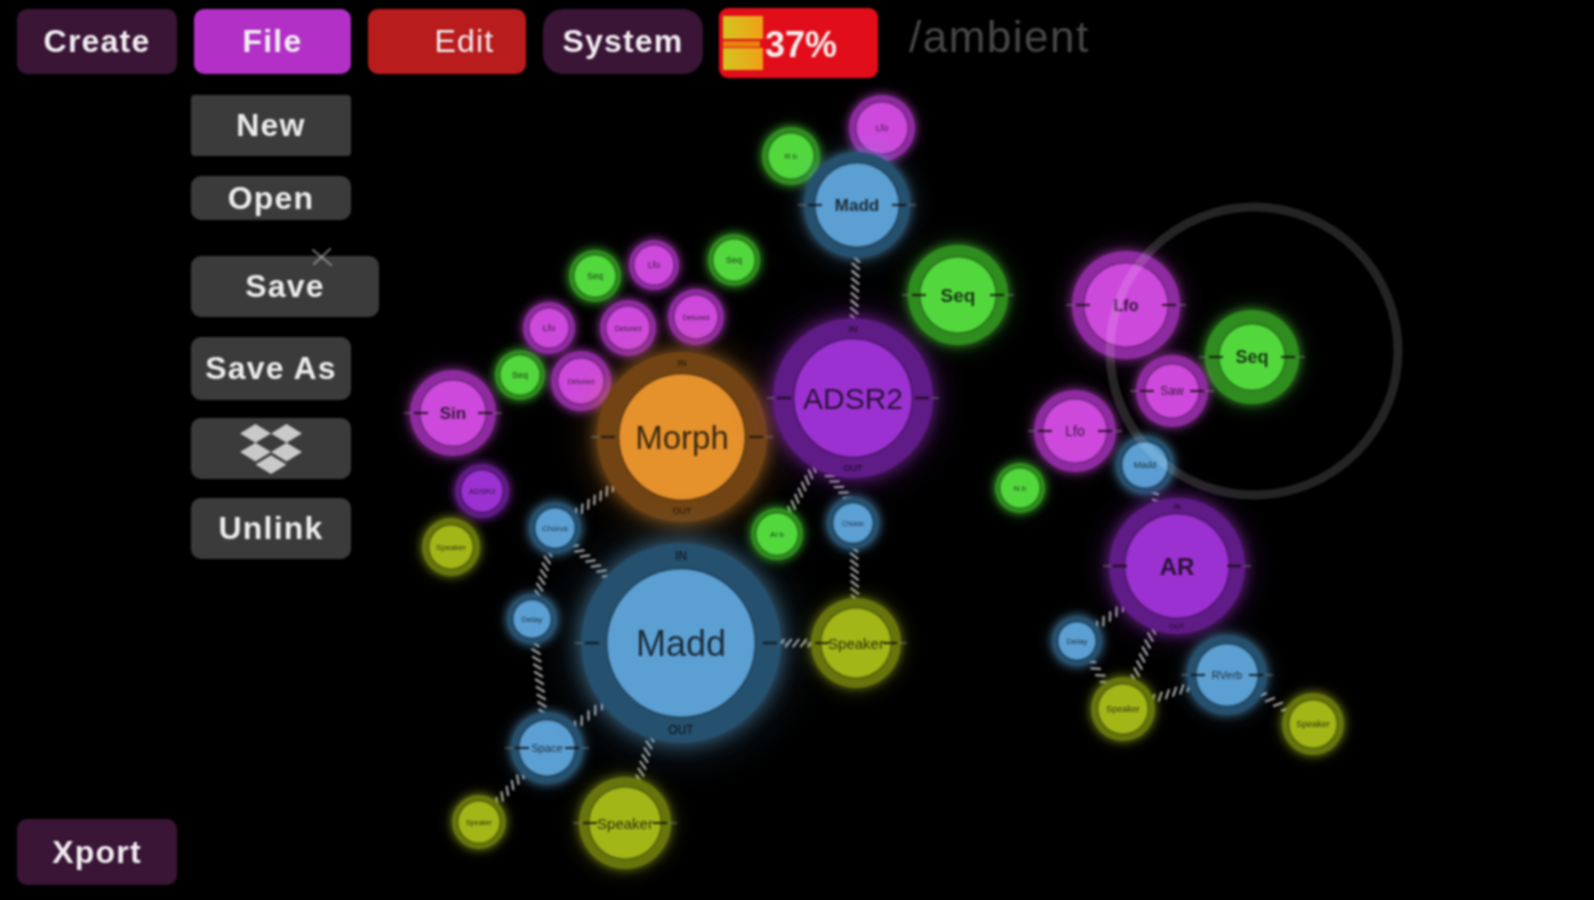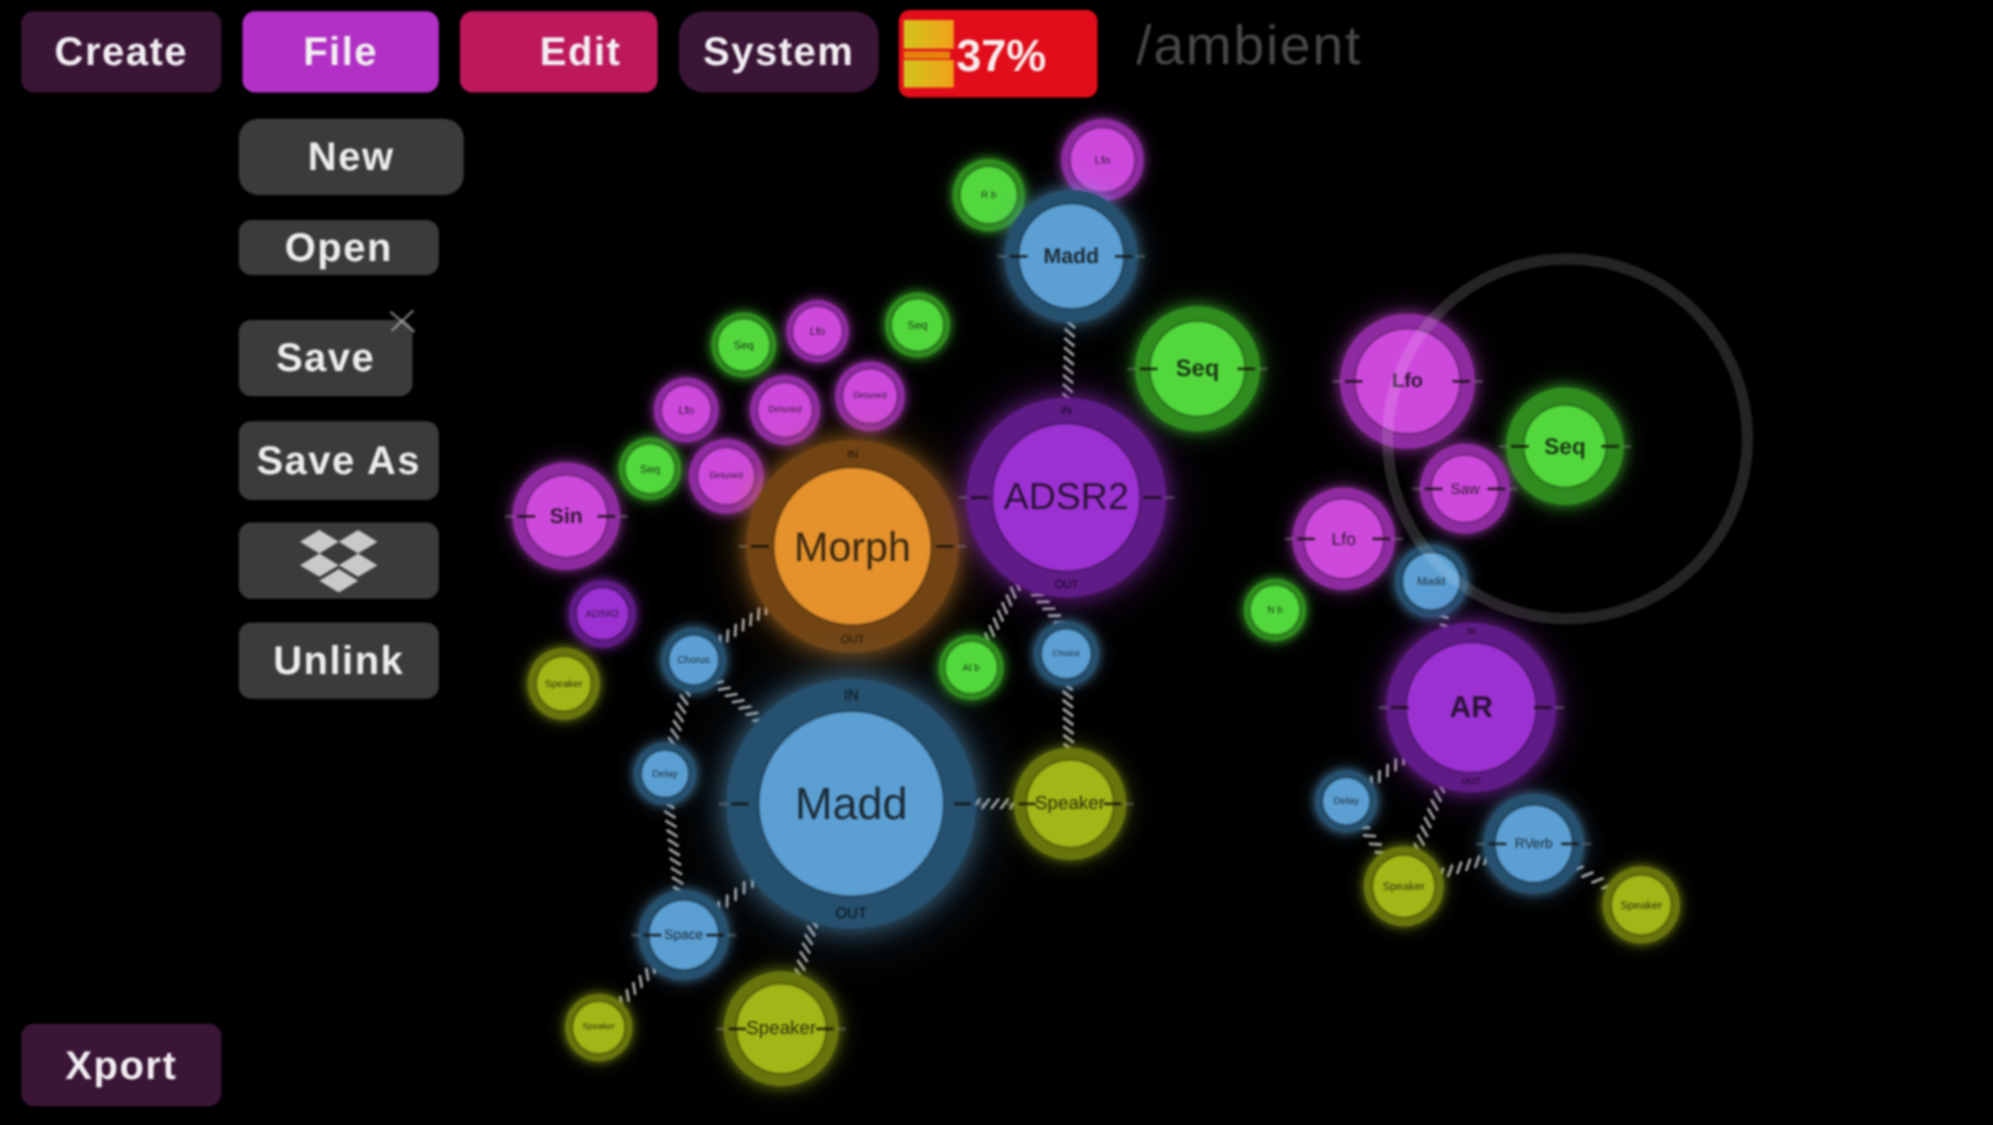--- a/index.html
+++ b/index.html
@@ -433,31 +433,31 @@
 <text x="1123" y="709" font-size="9" fill="rgba(10,10,10,0.78)" text-anchor="middle" dominant-baseline="central" font-family="Liberation Sans, sans-serif" font-weight="400">Speaker</text>
 <g style="filter:drop-shadow(0 0 4px rgba(170,190,30,0.5)) drop-shadow(0 0 7px rgba(170,190,30,0.32))">
 <circle cx="1313" cy="724" r="31" fill="#67750c"></circle>
 <circle cx="1313" cy="724" r="24" fill="#a2b617" stroke="rgba(0,0,0,0.22)" stroke-width="2"></circle>
 </g>
 <text x="1313" y="724" font-size="9" fill="rgba(10,10,10,0.78)" text-anchor="middle" dominant-baseline="central" font-family="Liberation Sans, sans-serif" font-weight="400">Speaker</text>
 <circle cx="1254" cy="351" r="144" fill="none" stroke="rgba(255,255,255,0.14)" stroke-width="9"></circle>
 </svg>
 <div style="position:absolute;left:17px;top:9px;width:160px;height:65px;background:#3a1536;border-radius:10px;display:flex;align-items:center;justify-content:center;color:#f2eef2;font-size:32px;font-weight:700;letter-spacing:1.2px;">Create</div>
 <div style="position:absolute;left:194px;top:9px;width:157px;height:65px;background:#b230c6;border-radius:10px;display:flex;align-items:center;justify-content:center;color:#f2eef2;font-size:32px;font-weight:700;letter-spacing:1.2px;">File</div>
-<div style="position:absolute;left:368px;top:9px;width:158px;height:65px;background:#be185d;border-radius:10px;display:flex;align-items:center;justify-content:center;color:#f2eef2;font-size:32px;font-weight:700;letter-spacing:1.2px;padding-left:35px;">Edit</div>
+<div style="position:absolute;left:368px;top:9px;width:158px;height:65px;background:#b91c1c;border-radius:10px;display:flex;align-items:center;justify-content:center;color:#f2eef2;font-size:32px;font-weight:400;letter-spacing:1.2px;padding-left:35px;">Edit</div>
 <div style="position:absolute;left:543px;top:9px;width:160px;height:65px;background:#3a1536;border-radius:20px;display:flex;align-items:center;justify-content:center;color:#f2eef2;font-size:32px;font-weight:700;letter-spacing:1.2px;">System</div>
 <div style="position:absolute;left:719px;top:8px;width:159px;height:70px;background:#e20d1a;border-radius:9px;"></div>
 <div style="position:absolute;left:723px;top:16px;width:40px;height:23px;background:linear-gradient(90deg,#d2c51e,#f0a018);"></div>
 <div style="position:absolute;left:723px;top:41px;width:37px;height:6px;background:#e8820f;"></div>
 <div style="position:absolute;left:723px;top:48px;width:40px;height:22px;background:linear-gradient(90deg,#d2c51e,#f0a018);"></div>
 <div style="position:absolute;left:765px;top:8px;width:113px;height:70px;display:flex;align-items:center;color:#f5eded;font-size:36px;padding-top:3px;font-weight:700;">37%</div>
 <div style="position:absolute;left:909px;top:12px;color:#474747;font-size:44px;font-weight:400;letter-spacing:1.5px;">/ambient</div>
-<div style="position:absolute;left:191px;top:95px;width:180px;height:61px;background:#3b3b3b;border-radius:16px;display:flex;align-items:center;justify-content:center;color:#ececec;font-size:32px;font-weight:700;letter-spacing:1.2px;">New</div>
+<div style="position:absolute;left:191px;top:95px;width:160px;height:61px;background:#3b3b3b;border-radius:4px;display:flex;align-items:center;justify-content:center;color:#ececec;font-size:32px;font-weight:700;letter-spacing:1.2px;">New</div>
 <div style="position:absolute;left:191px;top:176px;width:160px;height:44px;background:#3b3b3b;border-radius:10px;display:flex;align-items:center;justify-content:center;color:#ececec;font-size:32px;font-weight:700;letter-spacing:1.2px;">Open</div>
-<div style="position:absolute;left:191px;top:256px;width:139px;height:61px;background:#3b3b3b;border-radius:10px;display:flex;align-items:center;justify-content:center;color:#ececec;font-size:32px;font-weight:700;letter-spacing:1.2px;">Save</div>
+<div style="position:absolute;left:191px;top:256px;width:188px;height:61px;background:#3b3b3b;border-radius:10px;display:flex;align-items:center;justify-content:center;color:#ececec;font-size:32px;font-weight:700;letter-spacing:1.2px;">Save</div>
 <div style="position:absolute;left:191px;top:337px;width:160px;height:63px;background:#3b3b3b;border-radius:10px;display:flex;align-items:center;justify-content:center;color:#ececec;font-size:32px;font-weight:700;letter-spacing:1.2px;">Save As</div>
 <div style="position:absolute;left:191px;top:418px;width:160px;height:61px;background:#3b3b3b;border-radius:10px;display:flex;align-items:center;justify-content:center;color:#f2eef2;font-size:32px;font-weight:700;letter-spacing:1.2px;">
       <svg width="62" height="50" viewBox="0 1.8 24 20.4" preserveAspectRatio="none">
         <path d="M6 1.807L0 5.629l6 3.822 6.001-3.822L6 1.807zM18 1.807l-6 3.822 6 3.822 6-3.822-6-3.822zM0 13.274l6 3.822 6.001-3.822L6 9.452l-6 3.822zM18 9.452l-6 3.822 6 3.822 6-3.822-6-3.822zM6 18.371l6.001 3.822 6-3.822-6-3.822-6 3.822z" fill="#c9c9c9"></path>
       </svg>
     </div>
 <div style="position:absolute;left:191px;top:498px;width:160px;height:61px;background:#3b3b3b;border-radius:10px;display:flex;align-items:center;justify-content:center;color:#ececec;font-size:32px;font-weight:700;letter-spacing:1.2px;">Unlink</div>
 <div style="position:absolute;left:17px;top:819px;width:160px;height:66px;background:#3a1536;border-radius:10px;display:flex;align-items:center;justify-content:center;color:#f2eef2;font-size:32px;font-weight:700;letter-spacing:1.2px;">Xport</div>
 <svg style="position:absolute;left:305px;top:243px;" width="34" height="28">
       <g stroke="rgba(190,190,190,0.55)" stroke-width="2.2" stroke-linecap="round">

